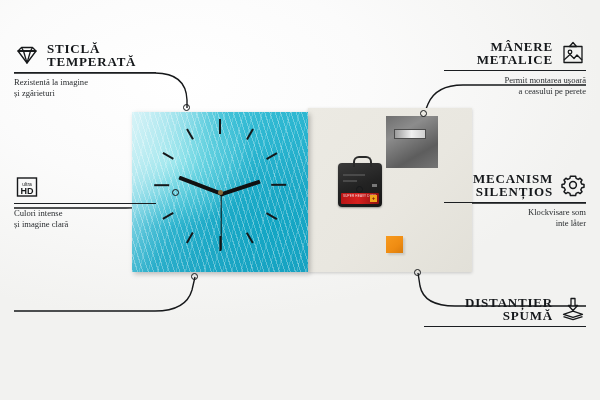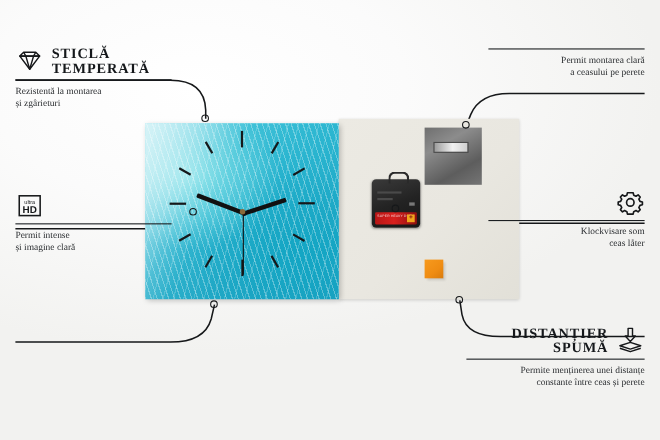--- a/index.html
+++ b/index.html
@@ -190,72 +190,84 @@
           <path d="M4,8 L13,20 L22,8 Z"></path>
           <path d="M4,8 L7.5,4.5 L18.5,4.5 L22,8 Z"></path>
           <path d="M7.5,4.5 L9.5,8 L13,20 L16.5,8 L18.5,4.5"></path>
           <path d="M4,8 L22,8"></path>
         </g>
       </svg>
       <div class="co-title">STICLĂ
 TEMPERATĂ</div>
     </div>
     <div class="co-rule"></div>
-    <div class="co-sub">Rezistentă la montarea
+    <div class="co-sub">Rezistentă la imagine
 și zgârieturi</div>
   </div>
 
   <div class="callout left" style="left:14px;top:175px;width:142px">
     <div class="co-head">
       <svg class="ico" viewBox="0 0 26 24">
         <rect x="3.5" y="3" width="19" height="18" fill="none" stroke="#16181a" stroke-width="1.4"></rect>
         <text x="13" y="10.5" text-anchor="middle" font-family="Liberation Sans, sans-serif" font-size="5" fill="#16181a">ultra</text>
         <text x="13" y="18.5" text-anchor="middle" font-family="Liberation Sans, sans-serif" font-size="9" font-weight="bold" fill="#16181a">HD</text>
       </svg>
     </div>
     <div class="co-rule"></div>
-    <div class="co-sub">Permit intense
+    <div class="co-sub">Culori intense
 și imagine clară</div>
   </div>
 
 
   <div class="callout right" style="left:444px;top:40px;width:142px">
-    <div class="co-rule"></div>
-    <div class="co-sub">Permit montarea clară
+    <div class="co-head">
+      <div class="co-title">MÂNERE
+METALICE</div>
+      <svg class="ico" viewBox="0 0 26 24">
+        <g fill="none" stroke="#16181a" stroke-width="1.3" stroke-linejoin="round">
+          <path d="M13,1.5 L9.5,5.5 L16.5,5.5 Z"></path>
+          <rect x="4" y="5.5" width="18" height="16"></rect>
+          <circle cx="10" cy="11" r="1.8"></circle>
+          <path d="M4,19 L10,13.5 L14,17.5 L17,14 L22,19"></path>
+        </g>
+      </svg>
+    </div>
+    <div class="co-rule"></div>
+    <div class="co-sub">Permit montarea ușoară
 a ceasului pe perete</div>
   </div>
 
   <div class="callout right" style="left:444px;top:172px;width:142px">
     <div class="co-head">
+      <div class="co-title">MECANISM
+SILENȚIOS</div>
       <svg class="ico" viewBox="0 0 26 24">
         <g fill="none" stroke="#16181a" stroke-width="1.5" stroke-linejoin="round">
           <path d="M13,3.2 l2.6,0 l0.5,2.2 l2.1,1.0 l1.9,-1.2 l1.9,1.9 l-1.2,1.9 l1.0,2.1 l2.2,0.5
                    l0,2.6 l-2.2,0.5 l-1.0,2.1 l1.2,1.9 l-1.9,1.9 l-1.9,-1.2 l-2.1,1.0 l-0.5,2.2
                    l-2.6,0 l-2.6,0 l-0.5,-2.2 l-2.1,-1.0 l-1.9,1.2 l-1.9,-1.9 l1.2,-1.9 l-1.0,-2.1
                    l-2.2,-0.5 l0,-2.6 l2.2,-0.5 l1.0,-2.1 l-1.2,-1.9 l1.9,-1.9 l1.9,1.2 l2.1,-1.0
                    l0.5,-2.2 Z"></path>
           <circle cx="13" cy="12" r="3.4"></circle>
         </g>
       </svg>
     </div>
     <div class="co-rule"></div>
     <div class="co-sub">Klockvisare som
-ceas låter</div>
+inte låter</div>
   </div>
 
   <div class="callout right" style="left:424px;top:296px;width:162px">
     <div class="co-head">
       <div class="co-title">DISTANȚIER
 SPUMĂ</div>
       <svg class="ico" viewBox="0 0 26 24">
         <g fill="none" stroke="#16181a" stroke-width="1.3" stroke-linejoin="round">
           <path d="M11,1.5 l4,0 l0,7 l2.6,0 l-4.6,5 l-4.6,-5 l2.6,0 Z"></path>
           <path d="M13,14.2 L22.5,17.3 L13,20.4 L3.5,17.3 Z"></path>
           <path d="M3.5,19.6 L13,22.7 L22.5,19.6"></path>
         </g>
       </svg>
     </div>
     <div class="co-rule"></div>
-    <div class="co-sub">Permite menținerea unei distanțe
-constante între ceas și perete</div>
   </div>
 
 </div>
 
 </body></html>

